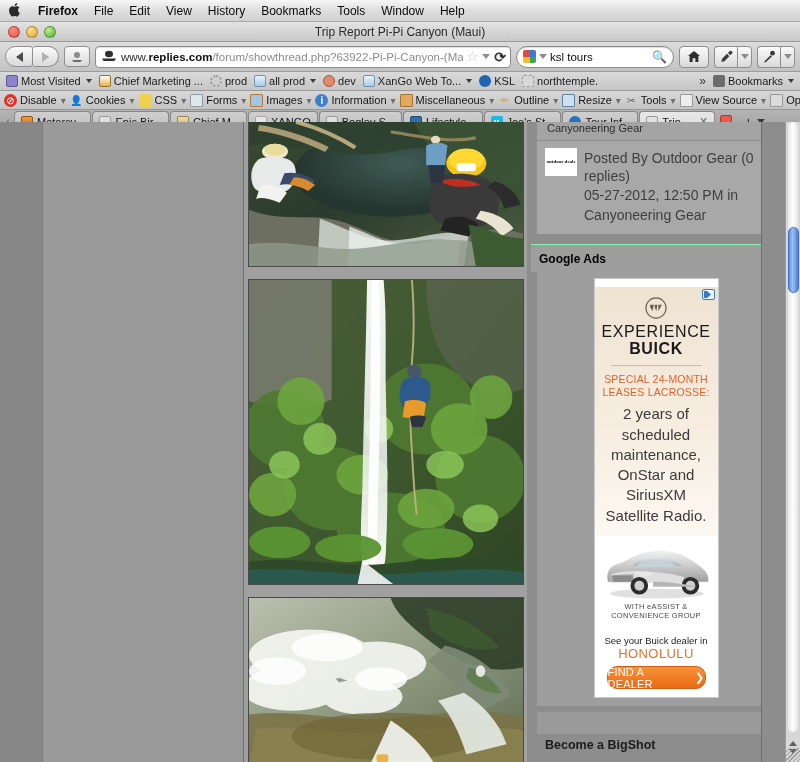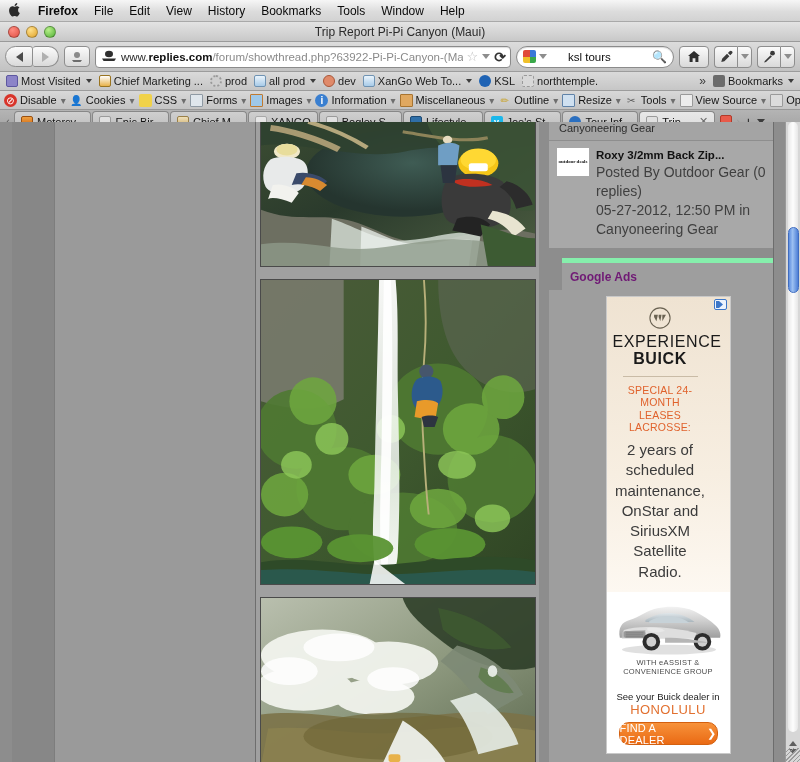--- a/index.html
+++ b/index.html
@@ -90,21 +90,21 @@
     background:#fff; border:1px solid #8b8b8b; border-radius:11px;
     display:flex; align-items:center; padding:0 6px; gap:3px;
     box-shadow: inset 0 1px 1px rgba(0,0,0,.14);
   }
   .goog-ic {
     width:13px;height:13px; flex:none;
     display:grid; grid-template-columns:1fr 1fr; grid-template-rows:1fr 1fr;
     border-radius:2px; overflow:hidden;
   }
   .goog-ic i { display:block; }
-  .search-text { flex:1; font-size:11.5px; color:#0c0c0c; white-space:nowrap; overflow:hidden;margin-left:18px;}
+  .search-text { flex:1; font-size:11.5px; color:#0c0c0c; white-space:nowrap; overflow:hidden;}
   .mag { font-size:12px; color:#4a4a4a; }
 
   .tbtn { width:30px; height:22px; }
   .tbtn-split { display:flex; }
   .tbtn-split .a { width:23px; height:22px; border-radius:4px 0 0 4px; border-right-width:0;}
   .tbtn-split .b { width:15px; height:22px; border-radius:0 4px 4px 0; }
 
   
   .bookmarks {
     height:19px; width:100%;
@@ -158,21 +158,21 @@
   
   .viewport {
     position:absolute; left:0; right:0; top:122px; bottom:0;
     background:#8d8d8d; display:flex;
   }
   .page {
     flex:1; position:relative; overflow:hidden;
     background:#8d8d8d;
   }
   .page-inner {
-    position:absolute; left:12px; top:0; width:100%; height:100%;
+    position:absolute; left:0; top:0; width:100%; height:100%;
     display:flex;
   }
   .col-gutter-l { width:42px; background:#878787; flex:none;}
   .col-body {
     width:485px; flex:none; background:#9a9a9a;
     position:relative;
     border-left:1px solid #7d7d7d; border-right:1px solid #6a6a6a;
   }
   .postcol {
     position:absolute; left:200px; top:0; width:285px; bottom:0;
@@ -201,34 +201,34 @@
     width:32px;height:28px;flex:none;background:#fff;
     display:flex;align-items:center;justify-content:center;
     font-size:5px; color:#111; text-align:center; line-height:1.05; font-weight:bold;
     font-family:"Liberation Serif", serif;
   }
   .card-body { min-width:0; }
   .card-title { font-size:11.5px; font-weight:bold; color:#111; line-height:1.25;}
   .card-meta { font-size:14px; color:#3f3f3f; line-height:1.3; margin-top:1px;}
 
   .ads-head {
-    margin:10px 10px 0 23px;
-    background:#9e9e9e; border-top:5px solid #86efac;
+    margin:10px 10px 0 4px;
+    background:#9e9e9e; border-top:1px solid #86efac;
     padding:7px 8px 6px 8px;
-    font-size:12px; font-weight:bold; color:#701a75;
+    font-size:12px; font-weight:bold; color:#000000;
   }
   .ad-box {
     margin:0 10px; background:#9e9e9e; padding:6px 0 8px 0;
     display:flex; justify-content:center;
   }
   .ad {
     width:125px; background:#fff; border:1px solid #c9c9c9;
     position:relative; overflow:hidden; font-family:"Liberation Sans", sans-serif;
   }
-  .ad-top { background:linear-gradient(#efe3d2,#f7eee1 60%,#fdf8f1); padding:8px 22px 10px 6px; position:relative;}
+  .ad-top { background:linear-gradient(#efe3d2,#f7eee1 60%,#fdf8f1); padding:8px 6px 10px 6px; position:relative;margin-top:8px;}
   .adchoice {
     position:absolute; top:2px; right:3px; width:13px;height:11px;
     border:1px solid #3d77c8; border-radius:2px; background:#eef4fd;
     display:flex; align-items:center; justify-content:center;
   }
   .buick-logo { width:22px;height:22px;margin:2px auto 4px auto; display:block;}
   .ad-h1 { text-align:center; font-size:16px; letter-spacing:.6px; color:#1a1a1a; line-height:1.08; font-weight:normal;}
   .ad-rule { height:1px; background:#c9bba6; margin:8px 10px 7px 10px;}
   .ad-h2 { text-align:center; color:#e0622c; font-size:10.5px; line-height:1.2; letter-spacing:.2px;}
   .ad-p  { text-align:center; color:#3b3b3b; font-size:15px; line-height:1.35; margin-top:6px;}
@@ -709,21 +709,20 @@
           </div>
         </div>
 
         <div class="col-side">
 
           <div class="side-pane">
             <div class="side-sub">Canyoneering Gear</div>
             <div class="side-card">
               <div class="thumb">outdoor deals</div>
               <div class="card-body">
-                <div class="card-title">Roxy 3/2mm Back Zip...</div>
                 <div class="card-meta">Posted By Outdoor Gear (0 replies)</div>
                 <div class="card-meta">05-27-2012, 12:50 PM in</div>
                 <div class="card-meta">Canyoneering Gear</div>
               </div>
             </div>
           </div>
 
           <div class="ads-head">Google Ads</div>
 
           <div class="ad-box">

